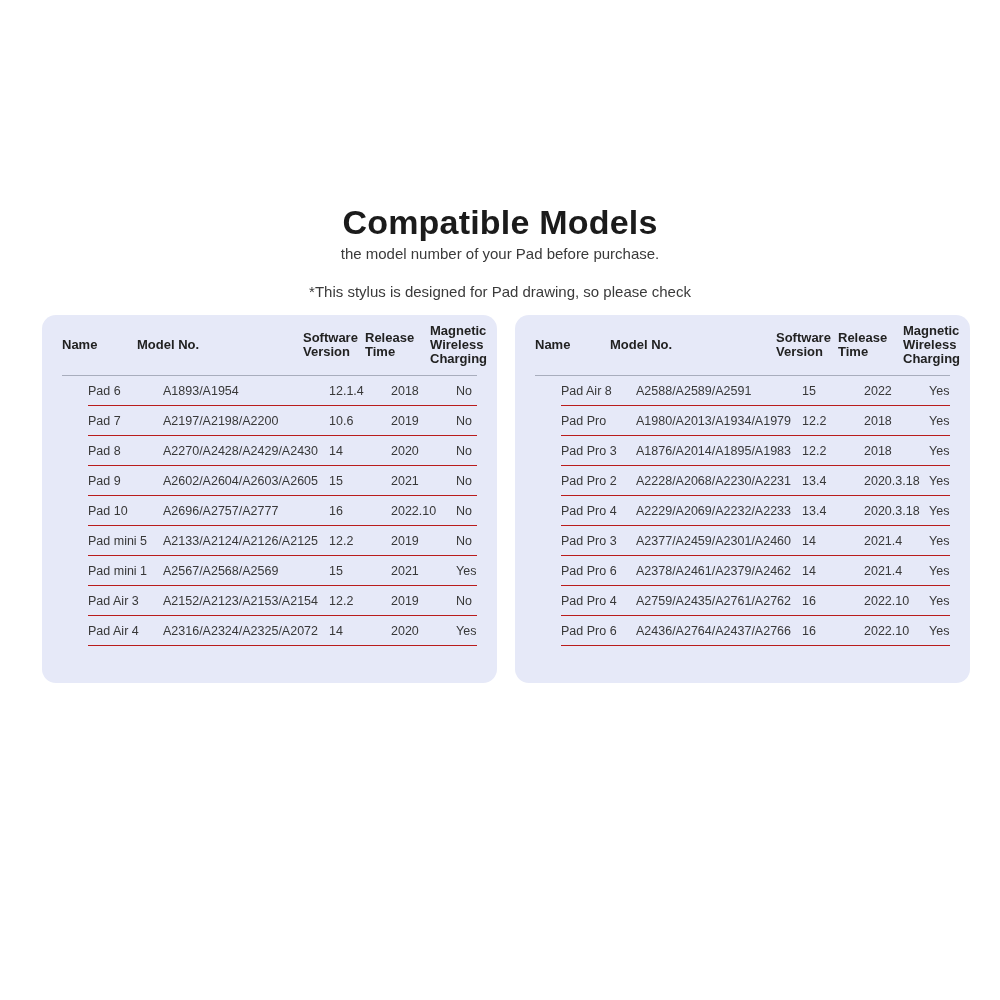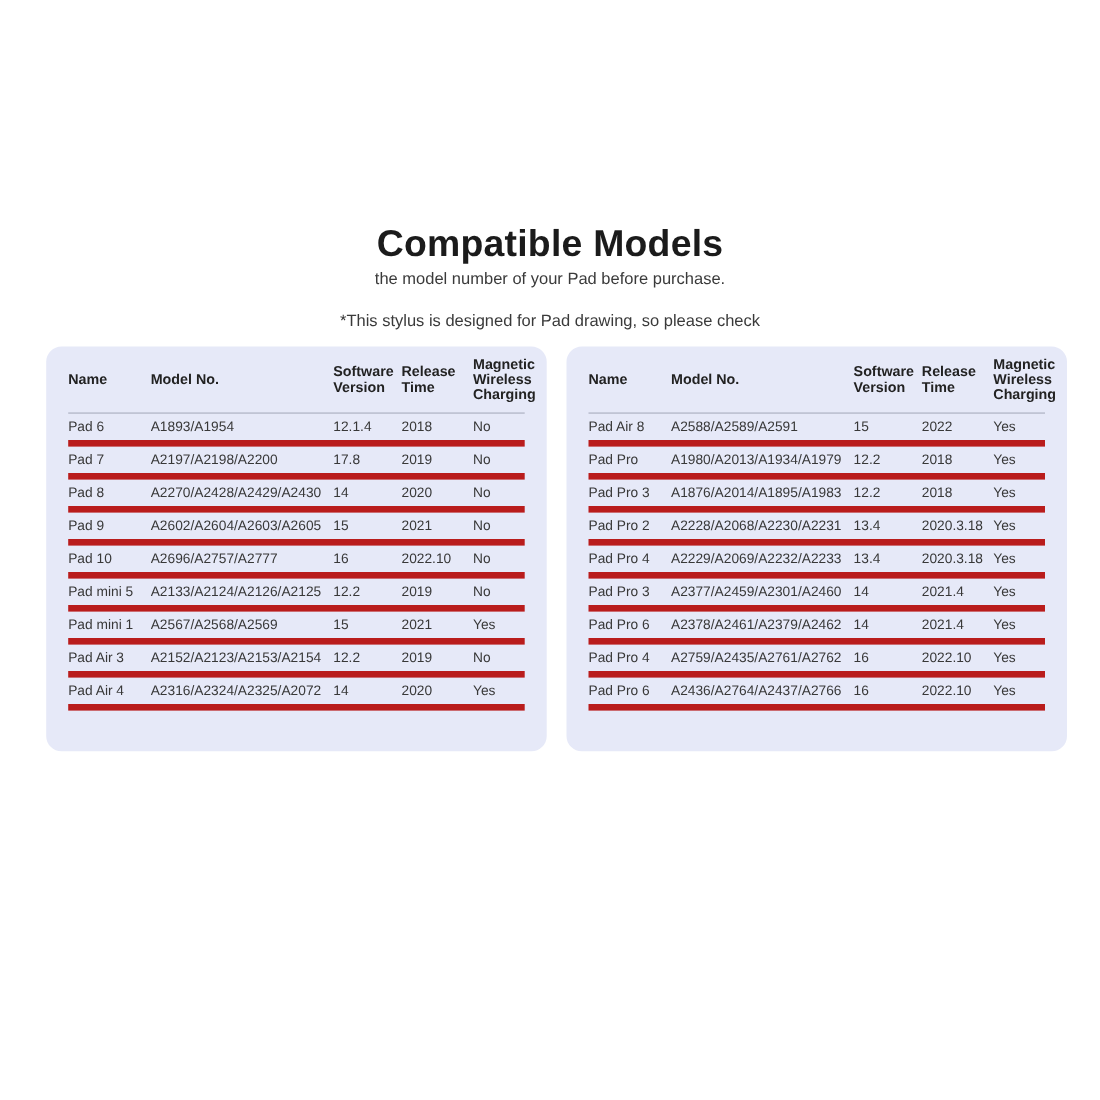--- a/index.html
+++ b/index.html
@@ -54,21 +54,22 @@
     font-weight: 700;
     color: #222222;
     line-height: 14px;
     padding-right: 4px;
   }
   .tr {
     display: grid;
     grid-template-columns: 75px 166px 62px 65px 1fr;
     align-items: center;
     height: 30px;
-    border-bottom: 6px solid #b91c1c;
+    border-bottom: 1px solid #b91c1c;
+    margin-left: 26px;
   }
   .td {
     font-size: 12.5px;
     color: #383838;
     white-space: nowrap;
     overflow: hidden;
   }
 </style>
 </head>
 <body>
@@ -90,21 +91,21 @@
         <div class="tr">
           <div class="td">Pad 6</div>
           <div class="td">A1893/A1954</div>
           <div class="td">12.1.4</div>
           <div class="td">2018</div>
           <div class="td">No</div>
         </div>
         <div class="tr">
           <div class="td">Pad 7</div>
           <div class="td">A2197/A2198/A2200</div>
-          <div class="td">17.8</div>
+          <div class="td">10.6</div>
           <div class="td">2019</div>
           <div class="td">No</div>
         </div>
         <div class="tr">
           <div class="td">Pad 8</div>
           <div class="td">A2270/A2428/A2429/A2430</div>
           <div class="td">14</div>
           <div class="td">2020</div>
           <div class="td">No</div>
         </div>

